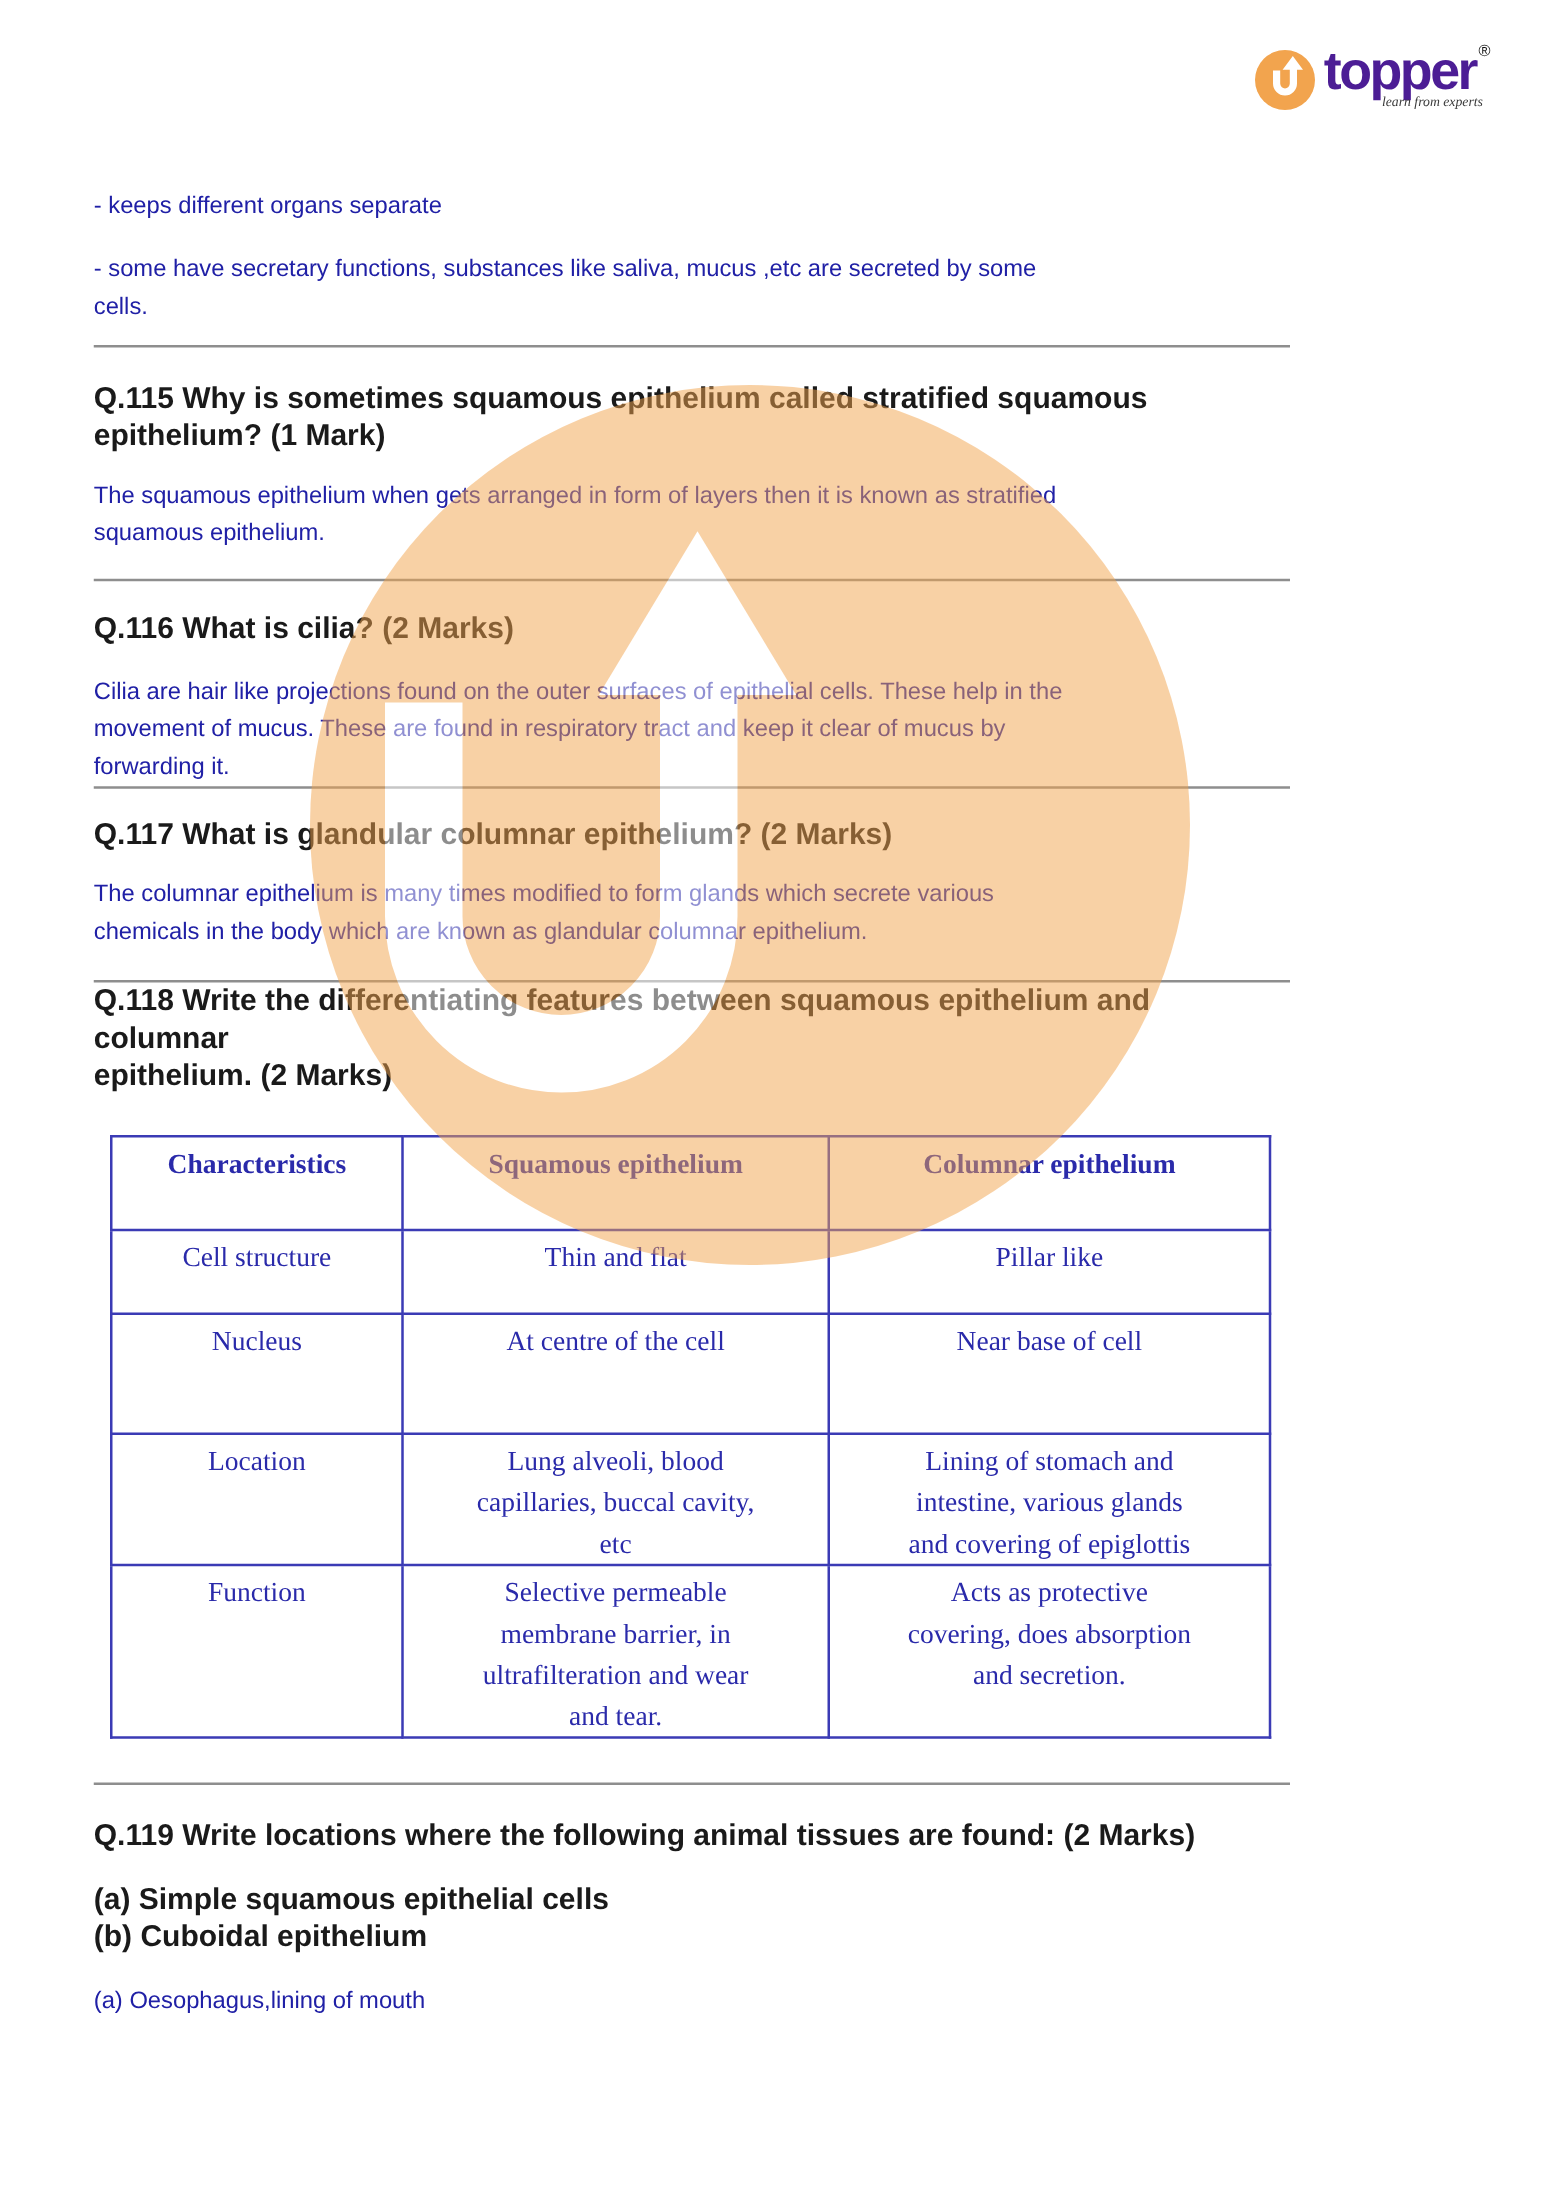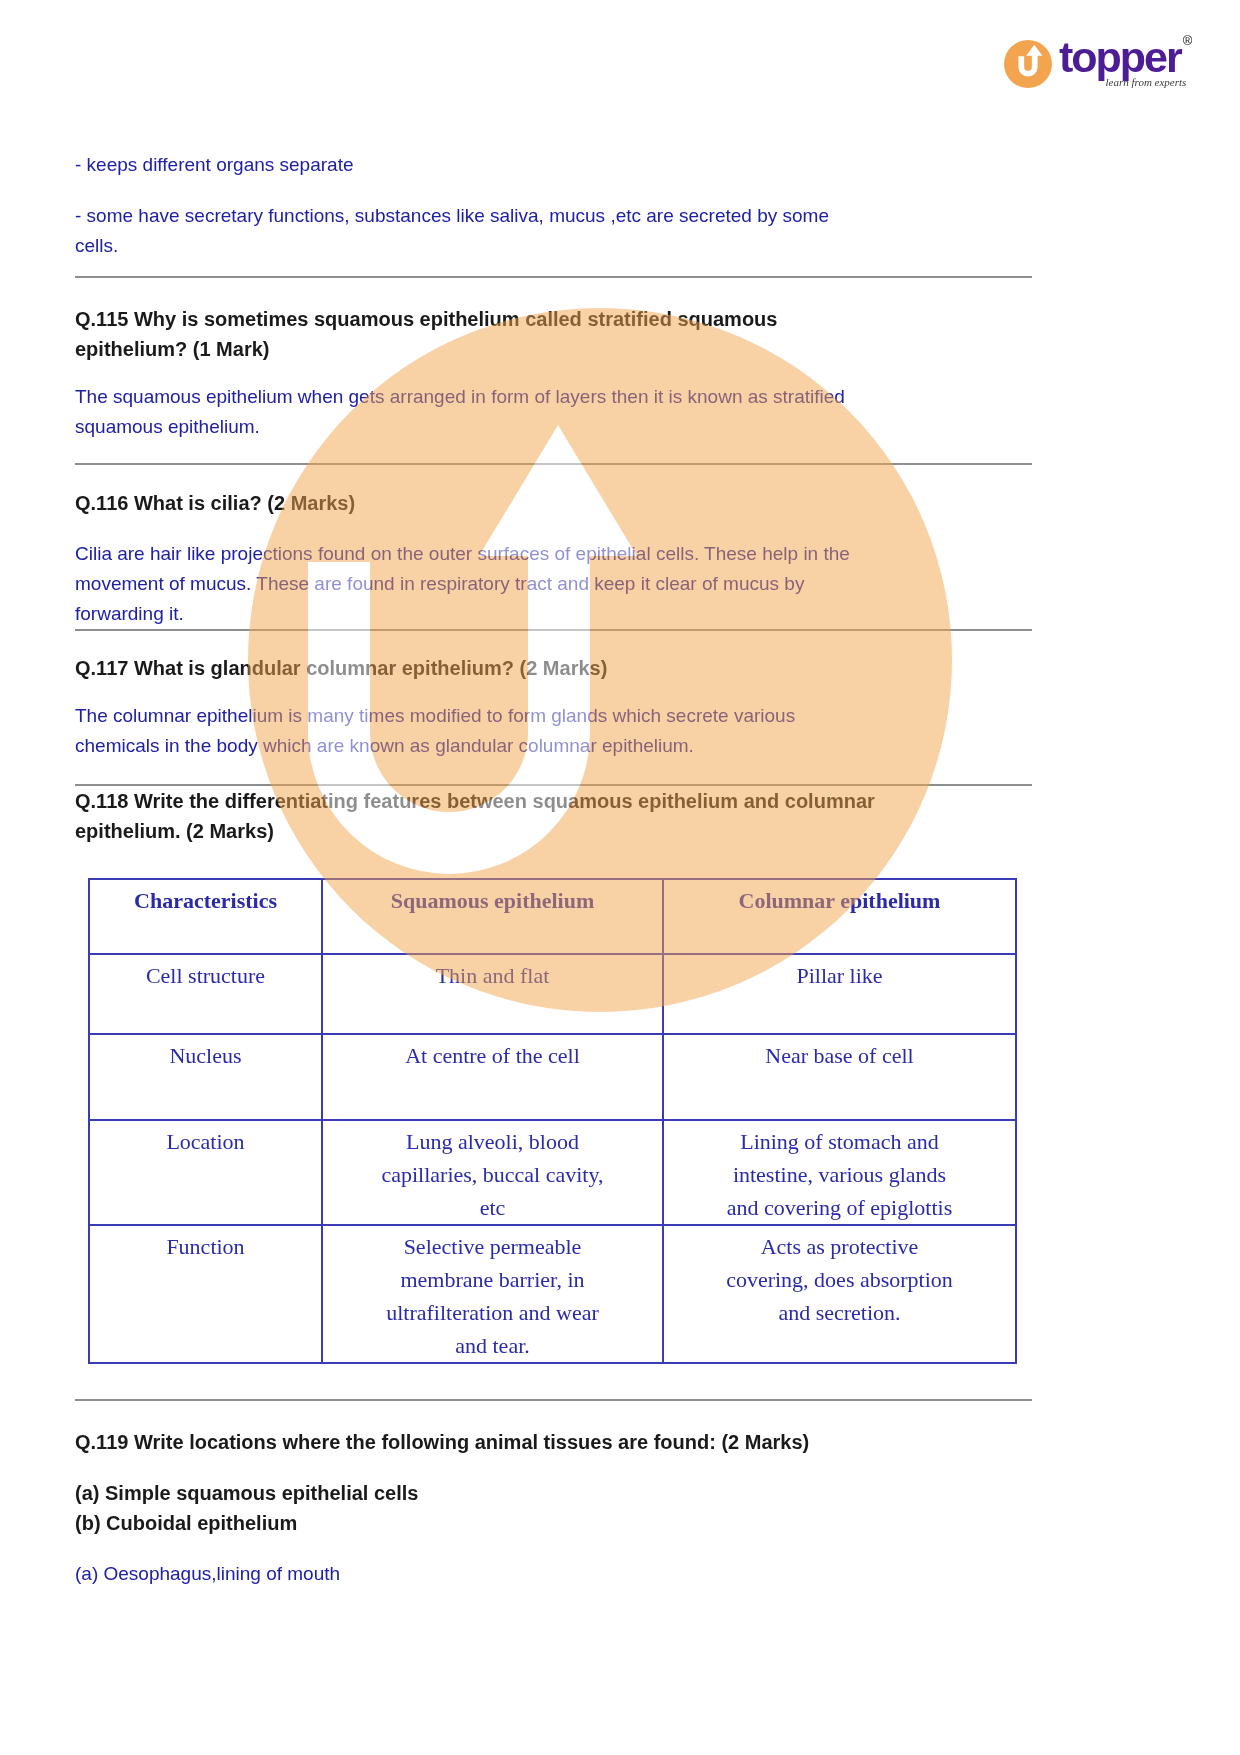--- a/index.html
+++ b/index.html
@@ -25,21 +25,21 @@
   .tagline {
     font-family:"Liberation Serif", serif; font-style:italic;
     font-size:11px; color:#3a3a3a; text-align:right; margin-top:-4px; padding-right:6px;
   }
 
   
   .content { position:absolute; left:0; top:0; width:1240px; padding:150px 208px 0 75px; z-index:1; }
   .ml { white-space:pre-line; }
   p.blue { color:#2020a6; font-size:19px; line-height:30px; }
   h2.q, h3.sub {
-    color:#1a1a1a; font-size:20px; font-weight:bold; line-height:30px;
+    color:#1a1a1a; font-size:24px; font-weight:bold; line-height:30px;
   }
   hr.rule { border:0; border-top:2px solid #8e8e8e; height:0; }
 
   .mt15{margin-top:15px}.mt18{margin-top:18px}.mt20{}
   .mt21{margin-top:21px}.mt22{margin-top:22px}.mt23{margin-top:23px}
   .mt26{margin-top:26px}.mt32{margin-top:32px}.mt35{margin-top:35px}
 
   
   table.cmp {
     border-collapse:collapse; table-layout:fixed;
@@ -48,21 +48,21 @@
     color:#2a2aaa;
   }
   table.cmp th, table.cmp td {
     border:2px solid #3b3bb5;
     text-align:center; vertical-align:top;
     padding-top:4px; font-size:22px; line-height:33px;
     white-space:pre-line;
   }
   table.cmp th { font-weight:bold; }
   table.cmp td.rowlabel { font-weight:normal; }
-  tr.h-head{height:75px} tr.h-r1{height:80px} tr.h-r2{height:86px}
+  tr.h-head{height:75px} tr.h-r1{height:67px} tr.h-r2{height:96px}
   tr.h-r3{height:102px} tr.h-r4{height:137px}
 
   
   .watermark {
     position:absolute; left:248px; top:308px; width:704px; height:704px;
     opacity:0.5; z-index:5; pointer-events:none;
   }
 </style>
 </head>
 <body>

